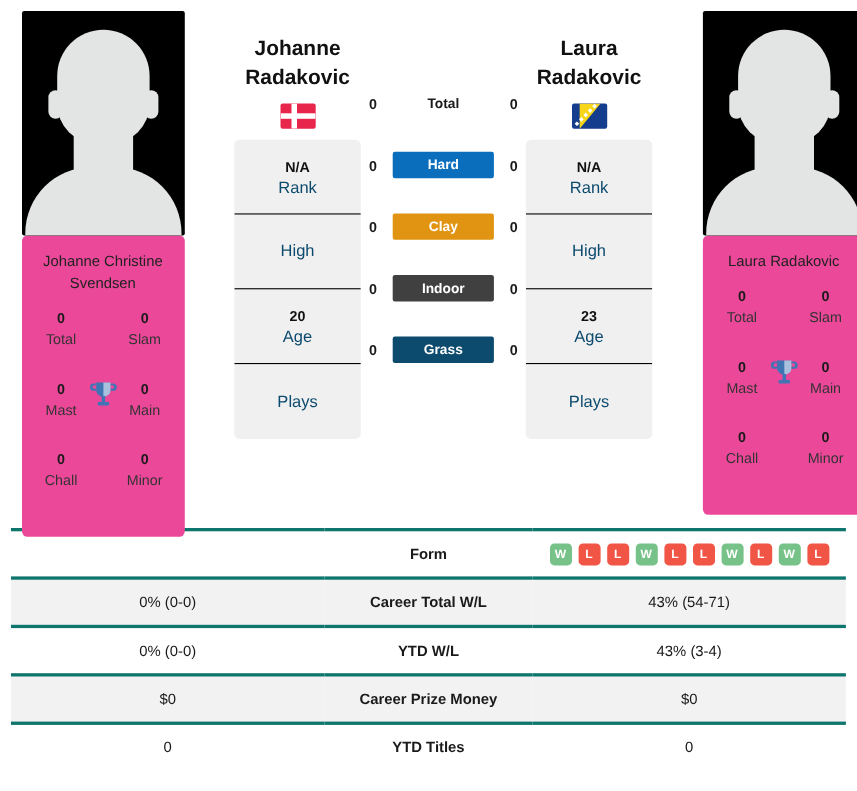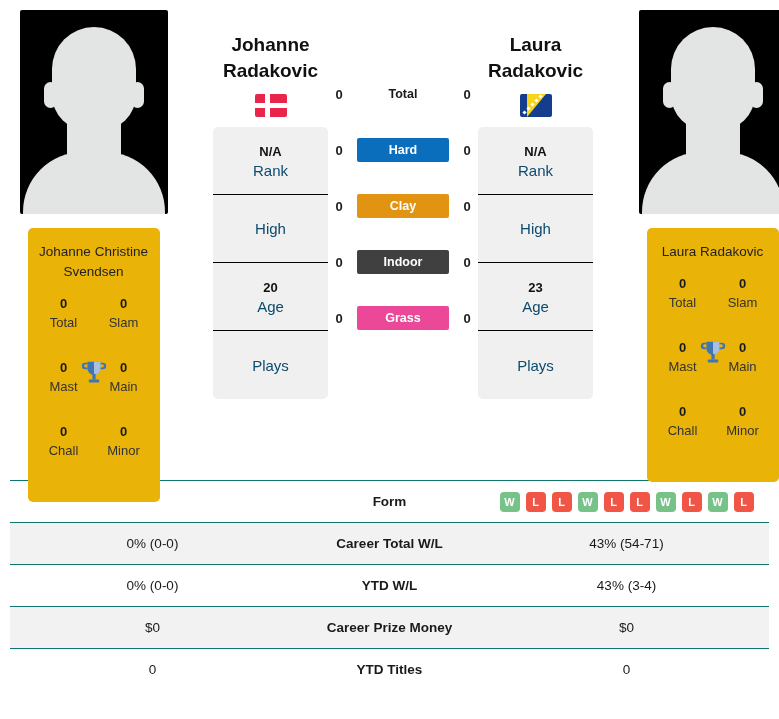--- a/index.html
+++ b/index.html
@@ -83,23 +83,22 @@
     left: 50%;
     bottom: 0;
     transform: translateX(-50%);
     width: 142px;
     height: 62px;
     background: #e3e4e4;
     border-radius: 60px 60px 0 0;
   }
 
   .trophy-card {
-    margin-top: 14px;
-    width: 132px;
-    background: #eab308;
+    width: 148px;
+    background: #ec4899;
     border-radius: 5px;
     padding: 14px 0 16px 0;
     box-sizing: border-box;
   }
   .trophy-card .pname {
     font-size: 13.5px;
     line-height: 20px;
     text-align: center;
     color: #222;
     padding: 0 6px 8px 6px;
@@ -258,21 +257,21 @@
   }
 
   
   .stats-table {
     width: 759px;
     margin: 0 auto;
     border-collapse: collapse;
     table-layout: fixed;
   }
   .stats-table tr {
-    border-top: 1px solid #0f766e;
+    border-top: 3px solid #0f766e;
   }
   .stats-table tr.shaded { background: #f2f2f2; }
   .stats-table td {
     height: 41px;
     font-size: 13.5px;
     color: #1a1a1a;
     text-align: center;
     vertical-align: middle;
     padding: 0;
   }
@@ -402,21 +401,21 @@
           <div class="badge" style="background: rgb(224, 148, 18);">Clay</div>
           <div class="sc">0</div>
         </div>
         <div class="surface-row">
           <div class="sc">0</div>
           <div class="badge" style="background: #404040;">Indoor</div>
           <div class="sc">0</div>
         </div>
         <div class="surface-row">
           <div class="sc">0</div>
-          <div class="badge" style="background: #ec4899;">Grass</div>
+          <div class="badge" style="background: #0c4a6e;">Grass</div>
           <div class="sc">0</div>
         </div>
       </div>
 
     <div class="info-col right-info">
       <div class="pname-top">
         <div>Laura</div>
         <div>Radakovic</div>
       </div>
       <div class="flag flag-ba">

